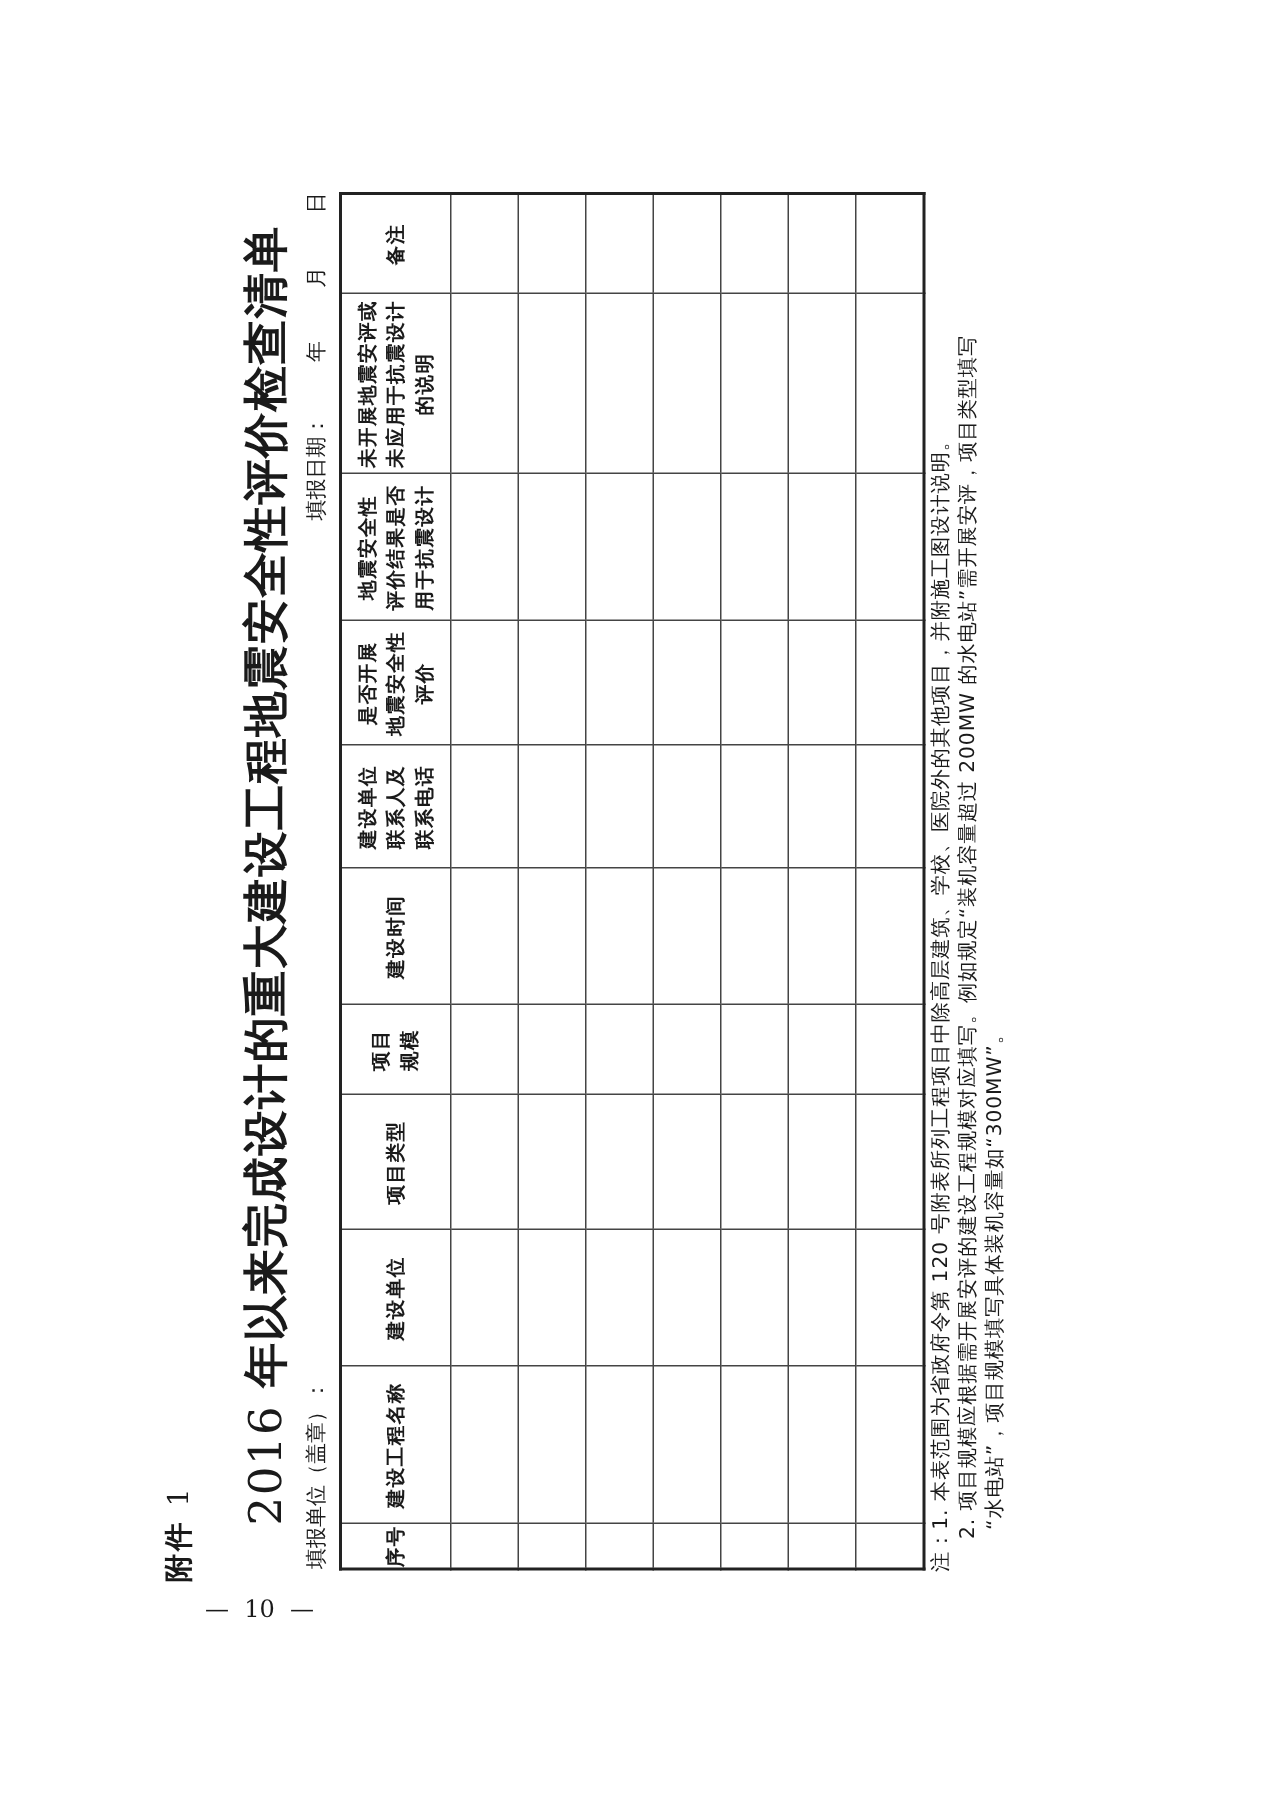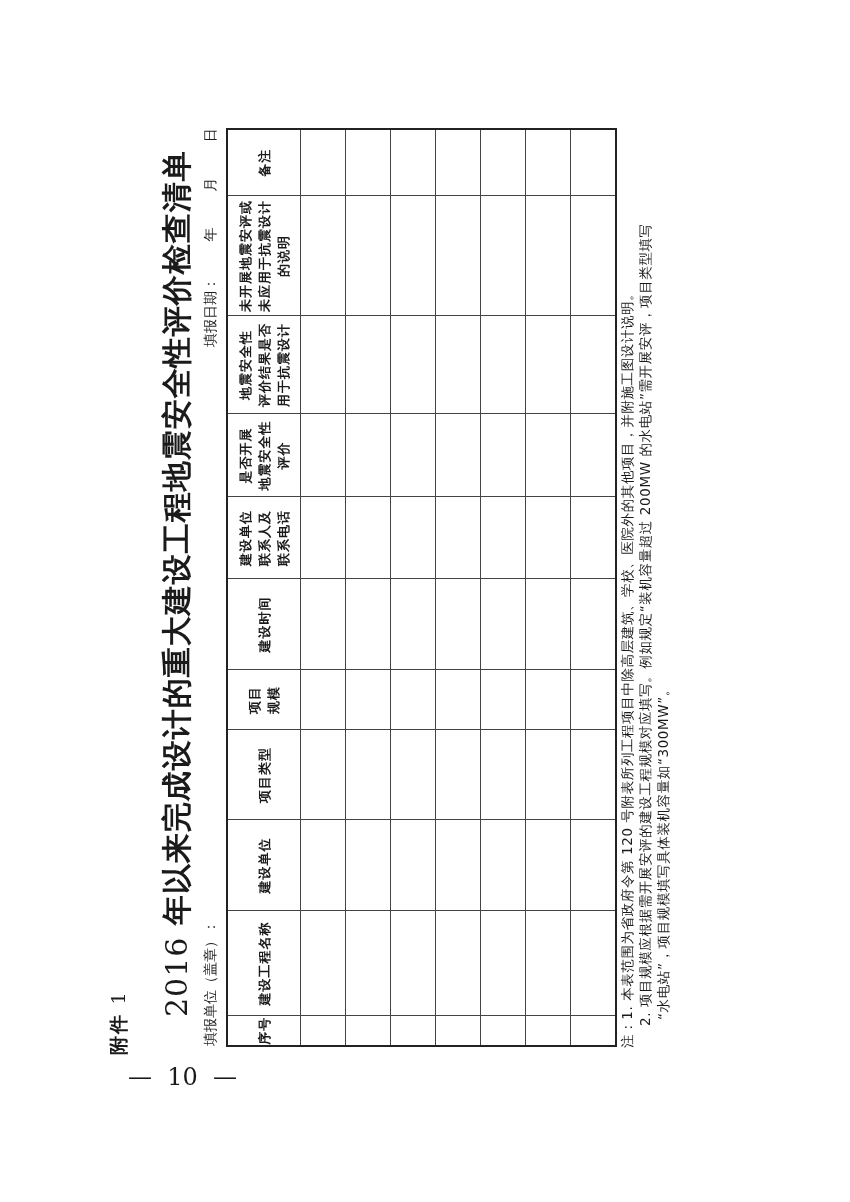--- a/index.html
+++ b/index.html
@@ -47,21 +47,21 @@
   .notes {
     position: absolute; left: 154px; top: 618px; width: 930px;
     font-size: 13.5px; line-height: 18px;
     font-family: "DejaVu Sans", sans-serif; letter-spacing: 0.6px;
   }
   .notes .row { white-space: nowrap; }
   .notes .indent { padding-left: 22px; }
   .notes .indent2 { padding-left: 28px; }
   .page-num {
     position: absolute; left: 128px; top: 1063px; width: 90px;
-    font-size: 24px; text-align: center; white-space: pre;
+    font-size: 16px; text-align: center; white-space: pre;
     font-family: "DejaVu Serif", serif;
   }
 </style>
 </head>
 <body>
 
 <div class="landscape">
 
   <div class="attach">
     <span>附件</span>

